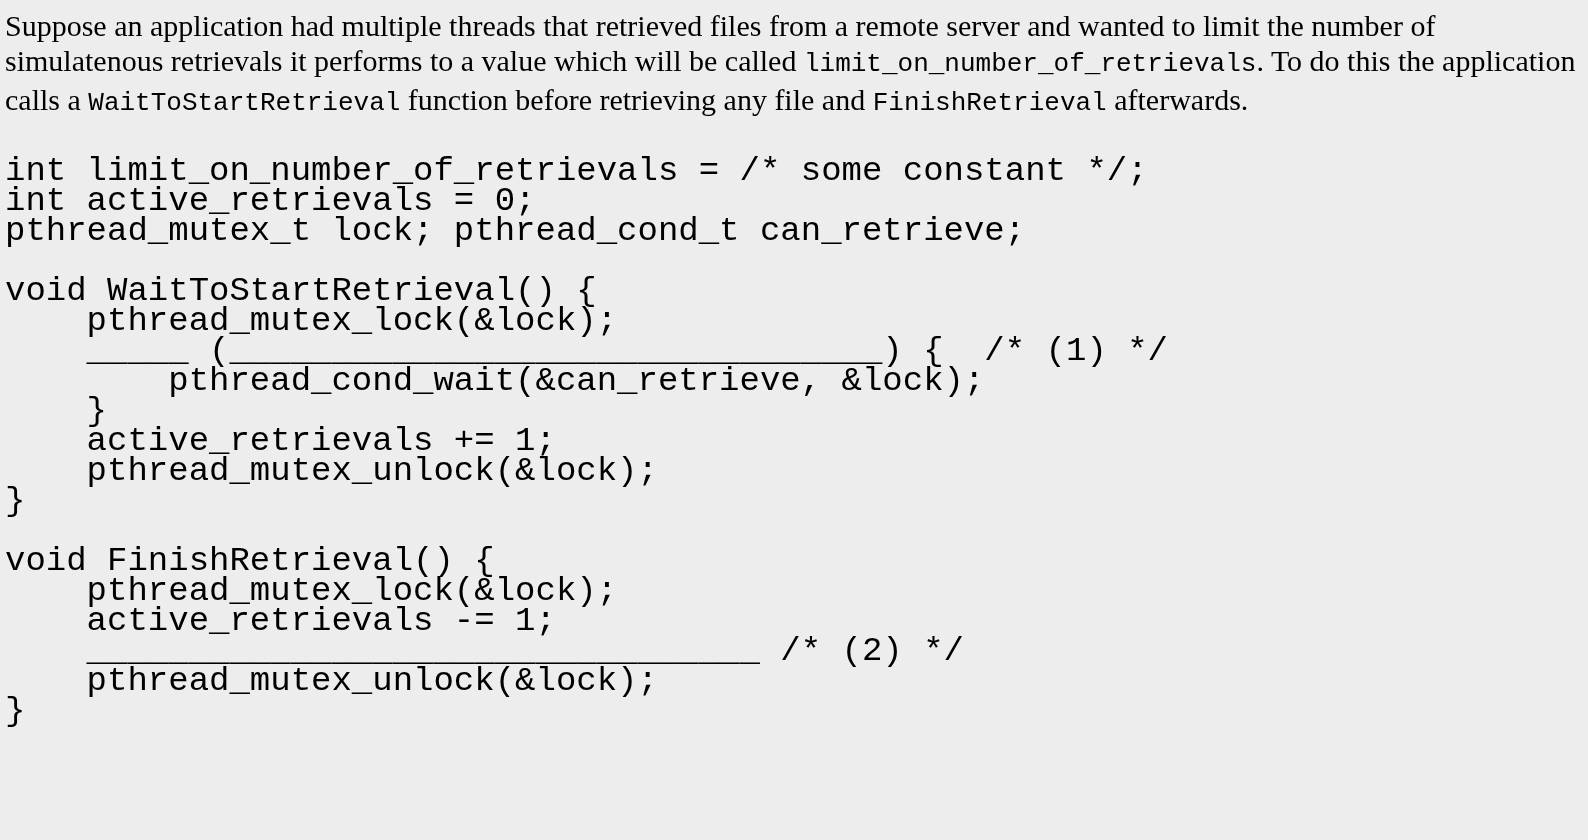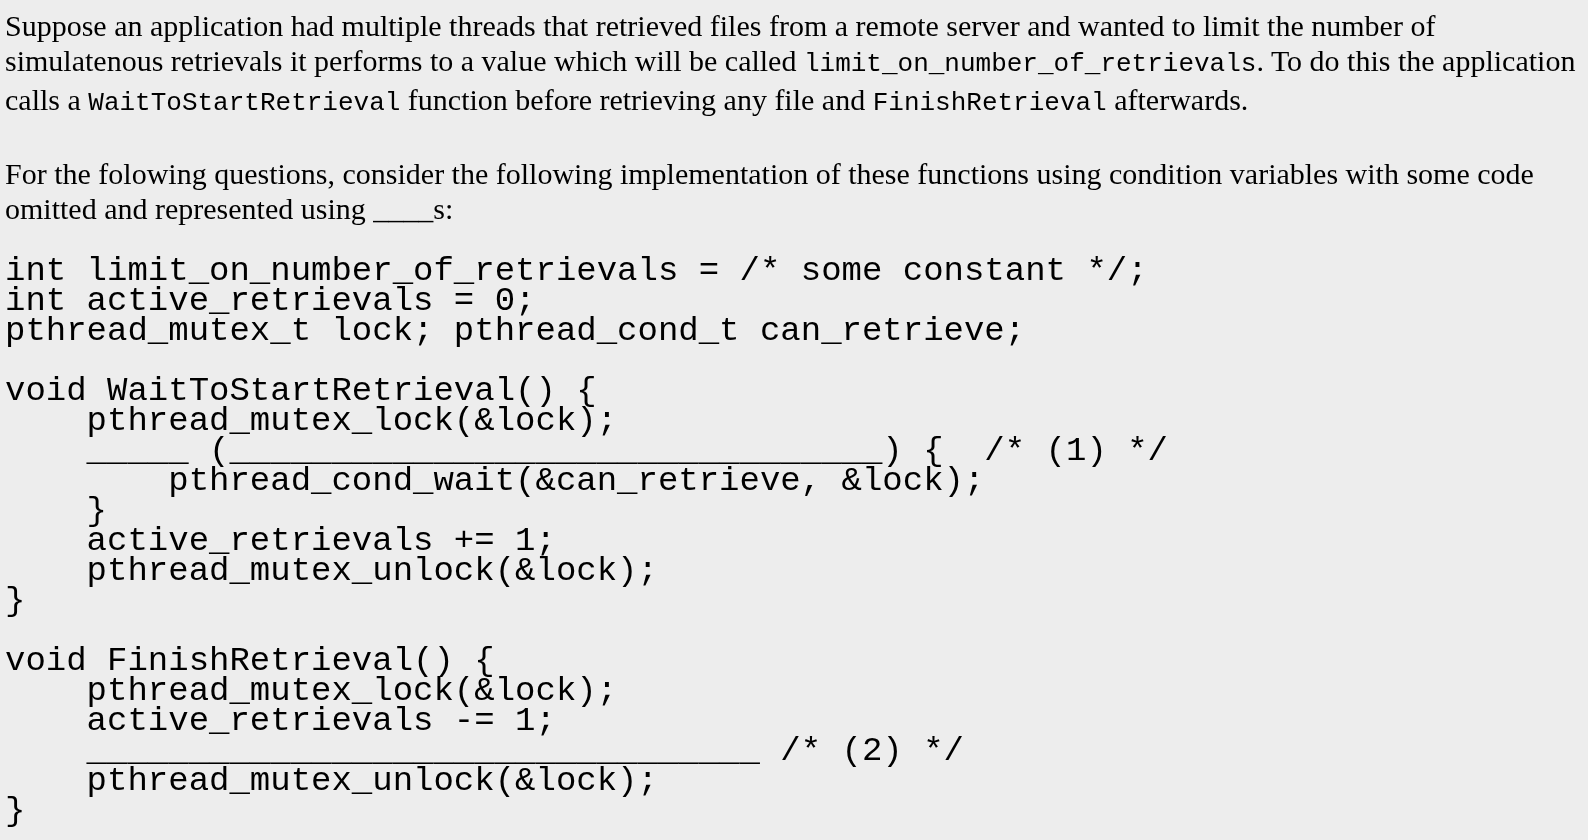--- a/index.html
+++ b/index.html
@@ -35,21 +35,20 @@
     line-height: 30px;
     margin: 0;
     white-space: pre;
   }
 </style>
 </head>
 <body>
 
 <main class="question">
   <p class="prose"><span>Suppose an application had multiple threads that retrieved files from a remote server and wanted to limit the number of simulatenous retrievals it performs to a value which will be called </span><code class="inline-code">limit_on_number_of_retrievals</code><span>. To do this the application calls a </span><code class="inline-code">WaitToStartRetrieval</code><span> function before retrieving any file and </span><code class="inline-code">FinishRetrieval</code><span> afterwards.</span></p>
-  <p class="prose"><span>For the folowing questions, consider the following implementation of these functions using condition variables with some code omitted and represented using ____s:</span></p>
   <pre class="code">int limit_on_number_of_retrievals = /* some constant */;
 int active_retrievals = 0;
 pthread_mutex_t lock; pthread_cond_t can_retrieve;
 
 void WaitToStartRetrieval() {
     pthread_mutex_lock(&amp;lock);
     _____ (________________________________) {  /* (1) */
         pthread_cond_wait(&amp;can_retrieve, &amp;lock);
     }
     active_retrievals += 1;

